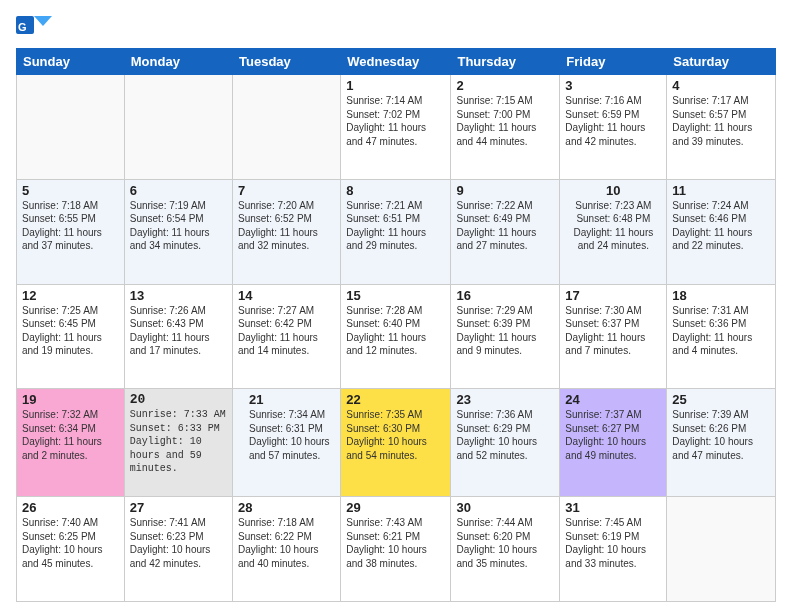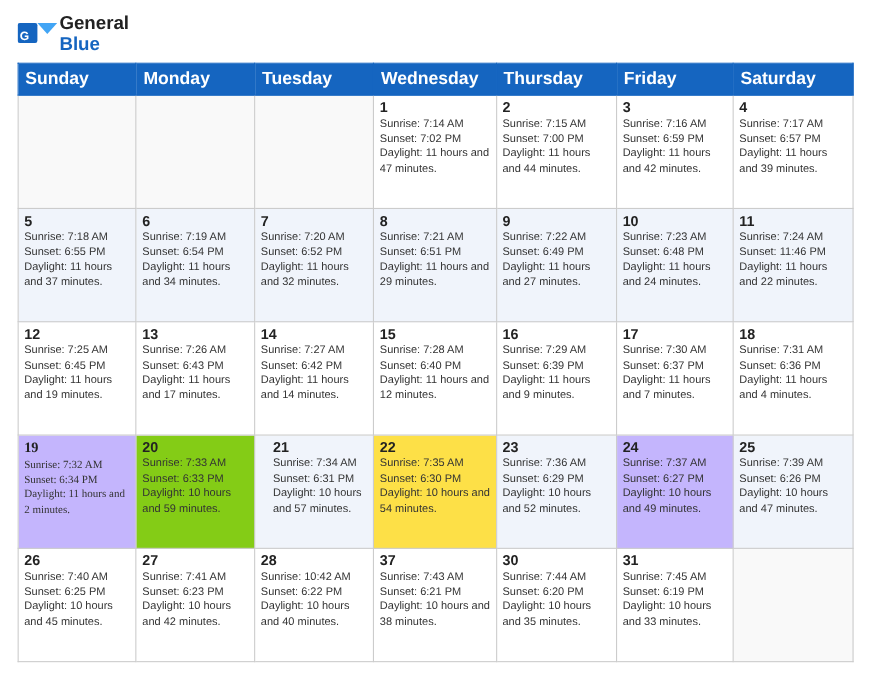--- a/index.html
+++ b/index.html
@@ -52,21 +52,21 @@
       margin-top: 2px;
     }
     .calendar {
       width: 100%;
       border-collapse: collapse;
       flex: 1;
     }
     .calendar th {
       background: #1565c0;
       color: #fff;
-      font-size: 16px;
+      font-size: 13px;
       font-weight: bold;
       padding: 5px 6px;
       text-align: left;
       border: 1px solid #1565c0;
     }
     .calendar td {
       border: 1px solid #ccc;
       vertical-align: top;
       padding: 3px 5px;
       width: 113px;
@@ -96,28 +96,20 @@
 
 <div class="page">
   <div class="header">
     <div class="logo">
       <div class="logo-wrapper">
         <svg class="logo-svg" width="36" height="28" viewBox="0 0 36 28">
           <rect x="0" y="4" width="18" height="18" rx="2" fill="#1565c0"></rect>
           <polygon points="18,4 36,4 27,14" fill="#42a5f5"></polygon>
           <text x="2" y="19" font-size="11" fill="white" font-weight="bold" font-family="Arial">G</text>
         </svg>
-        <div>
-          <div style="font-size:17px;font-weight:bold;line-height:1.1;">
-            <span style="color:#222;">General</span>
-          </div>
-          <div style="font-size:17px;font-weight:bold;line-height:1.1;">
-            <span style="color:#1565c0;">Blue</span>
-          </div>
-        </div>
       </div>
     </div>
     <div class="title-block">
       <div class="month-title"></div>
       <div class="location"></div>
     </div>
   </div>
 
   <table class="calendar">
     <thead>
@@ -185,30 +177,30 @@
             <div class="day-info">Sunrise: 7:21 AM
 Sunset: 6:51 PM
 Daylight: 11 hours and 29 minutes.</div>
           </td>
           <td style="background: rgb(240, 244, 251);">
             <div class="day-number">9</div>
             <div class="day-info">Sunrise: 7:22 AM
 Sunset: 6:49 PM
 Daylight: 11 hours and 27 minutes.</div>
           </td>
-          <td style="background: rgb(240, 244, 251);">
+          <td style="background: rgb(240, 244, 251); text-align: center;">
             <div class="day-number">10</div>
             <div class="day-info">Sunrise: 7:23 AM
 Sunset: 6:48 PM
 Daylight: 11 hours and 24 minutes.</div>
           </td>
           <td style="background: rgb(240, 244, 251); margin-top: 37px;">
             <div class="day-number">11</div>
             <div class="day-info">Sunrise: 7:24 AM
-Sunset: 11:46 PM
+Sunset: 6:46 PM
 Daylight: 11 hours and 22 minutes.</div>
           </td>
         </tr>
         <tr>
           <td>
             <div class="day-number">12</div>
             <div class="day-info">Sunrise: 7:25 AM
 Sunset: 6:45 PM
 Daylight: 11 hours and 19 minutes.</div>
           </td>
@@ -243,27 +235,27 @@
 Daylight: 11 hours and 7 minutes.</div>
           </td>
           <td>
             <div class="day-number">18</div>
             <div class="day-info">Sunrise: 7:31 AM
 Sunset: 6:36 PM
 Daylight: 11 hours and 4 minutes.</div>
           </td>
         </tr>
         <tr>
-          <td style="background: #c4b5fd; font-family: Liberation Serif, serif;">
+          <td style="background: #f9a8d4;">
             <div class="day-number">19</div>
             <div class="day-info">Sunrise: 7:32 AM
 Sunset: 6:34 PM
 Daylight: 11 hours and 2 minutes.</div>
           </td>
-          <td style="background: #84cc16;">
+          <td style="background: #e5e5e5; font-family: Liberation Mono, monospace;">
             <div class="day-number">20</div>
             <div class="day-info">Sunrise: 7:33 AM
 Sunset: 6:33 PM
 Daylight: 10 hours and 59 minutes.</div>
           </td>
           <td style="background: rgb(240, 244, 251); padding-left: 16px;">
             <div class="day-number">21</div>
             <div class="day-info">Sunrise: 7:34 AM
 Sunset: 6:31 PM
 Daylight: 10 hours and 57 minutes.</div>
@@ -301,26 +293,26 @@
 Daylight: 10 hours and 45 minutes.</div>
           </td>
           <td>
             <div class="day-number">27</div>
             <div class="day-info">Sunrise: 7:41 AM
 Sunset: 6:23 PM
 Daylight: 10 hours and 42 minutes.</div>
           </td>
           <td>
             <div class="day-number">28</div>
-            <div class="day-info">Sunrise: 10:42 AM
+            <div class="day-info">Sunrise: 7:18 AM
 Sunset: 6:22 PM
 Daylight: 10 hours and 40 minutes.</div>
           </td>
           <td>
-            <div class="day-number">37</div>
+            <div class="day-number">29</div>
             <div class="day-info">Sunrise: 7:43 AM
 Sunset: 6:21 PM
 Daylight: 10 hours and 38 minutes.</div>
           </td>
           <td>
             <div class="day-number">30</div>
             <div class="day-info">Sunrise: 7:44 AM
 Sunset: 6:20 PM
 Daylight: 10 hours and 35 minutes.</div>
           </td>

